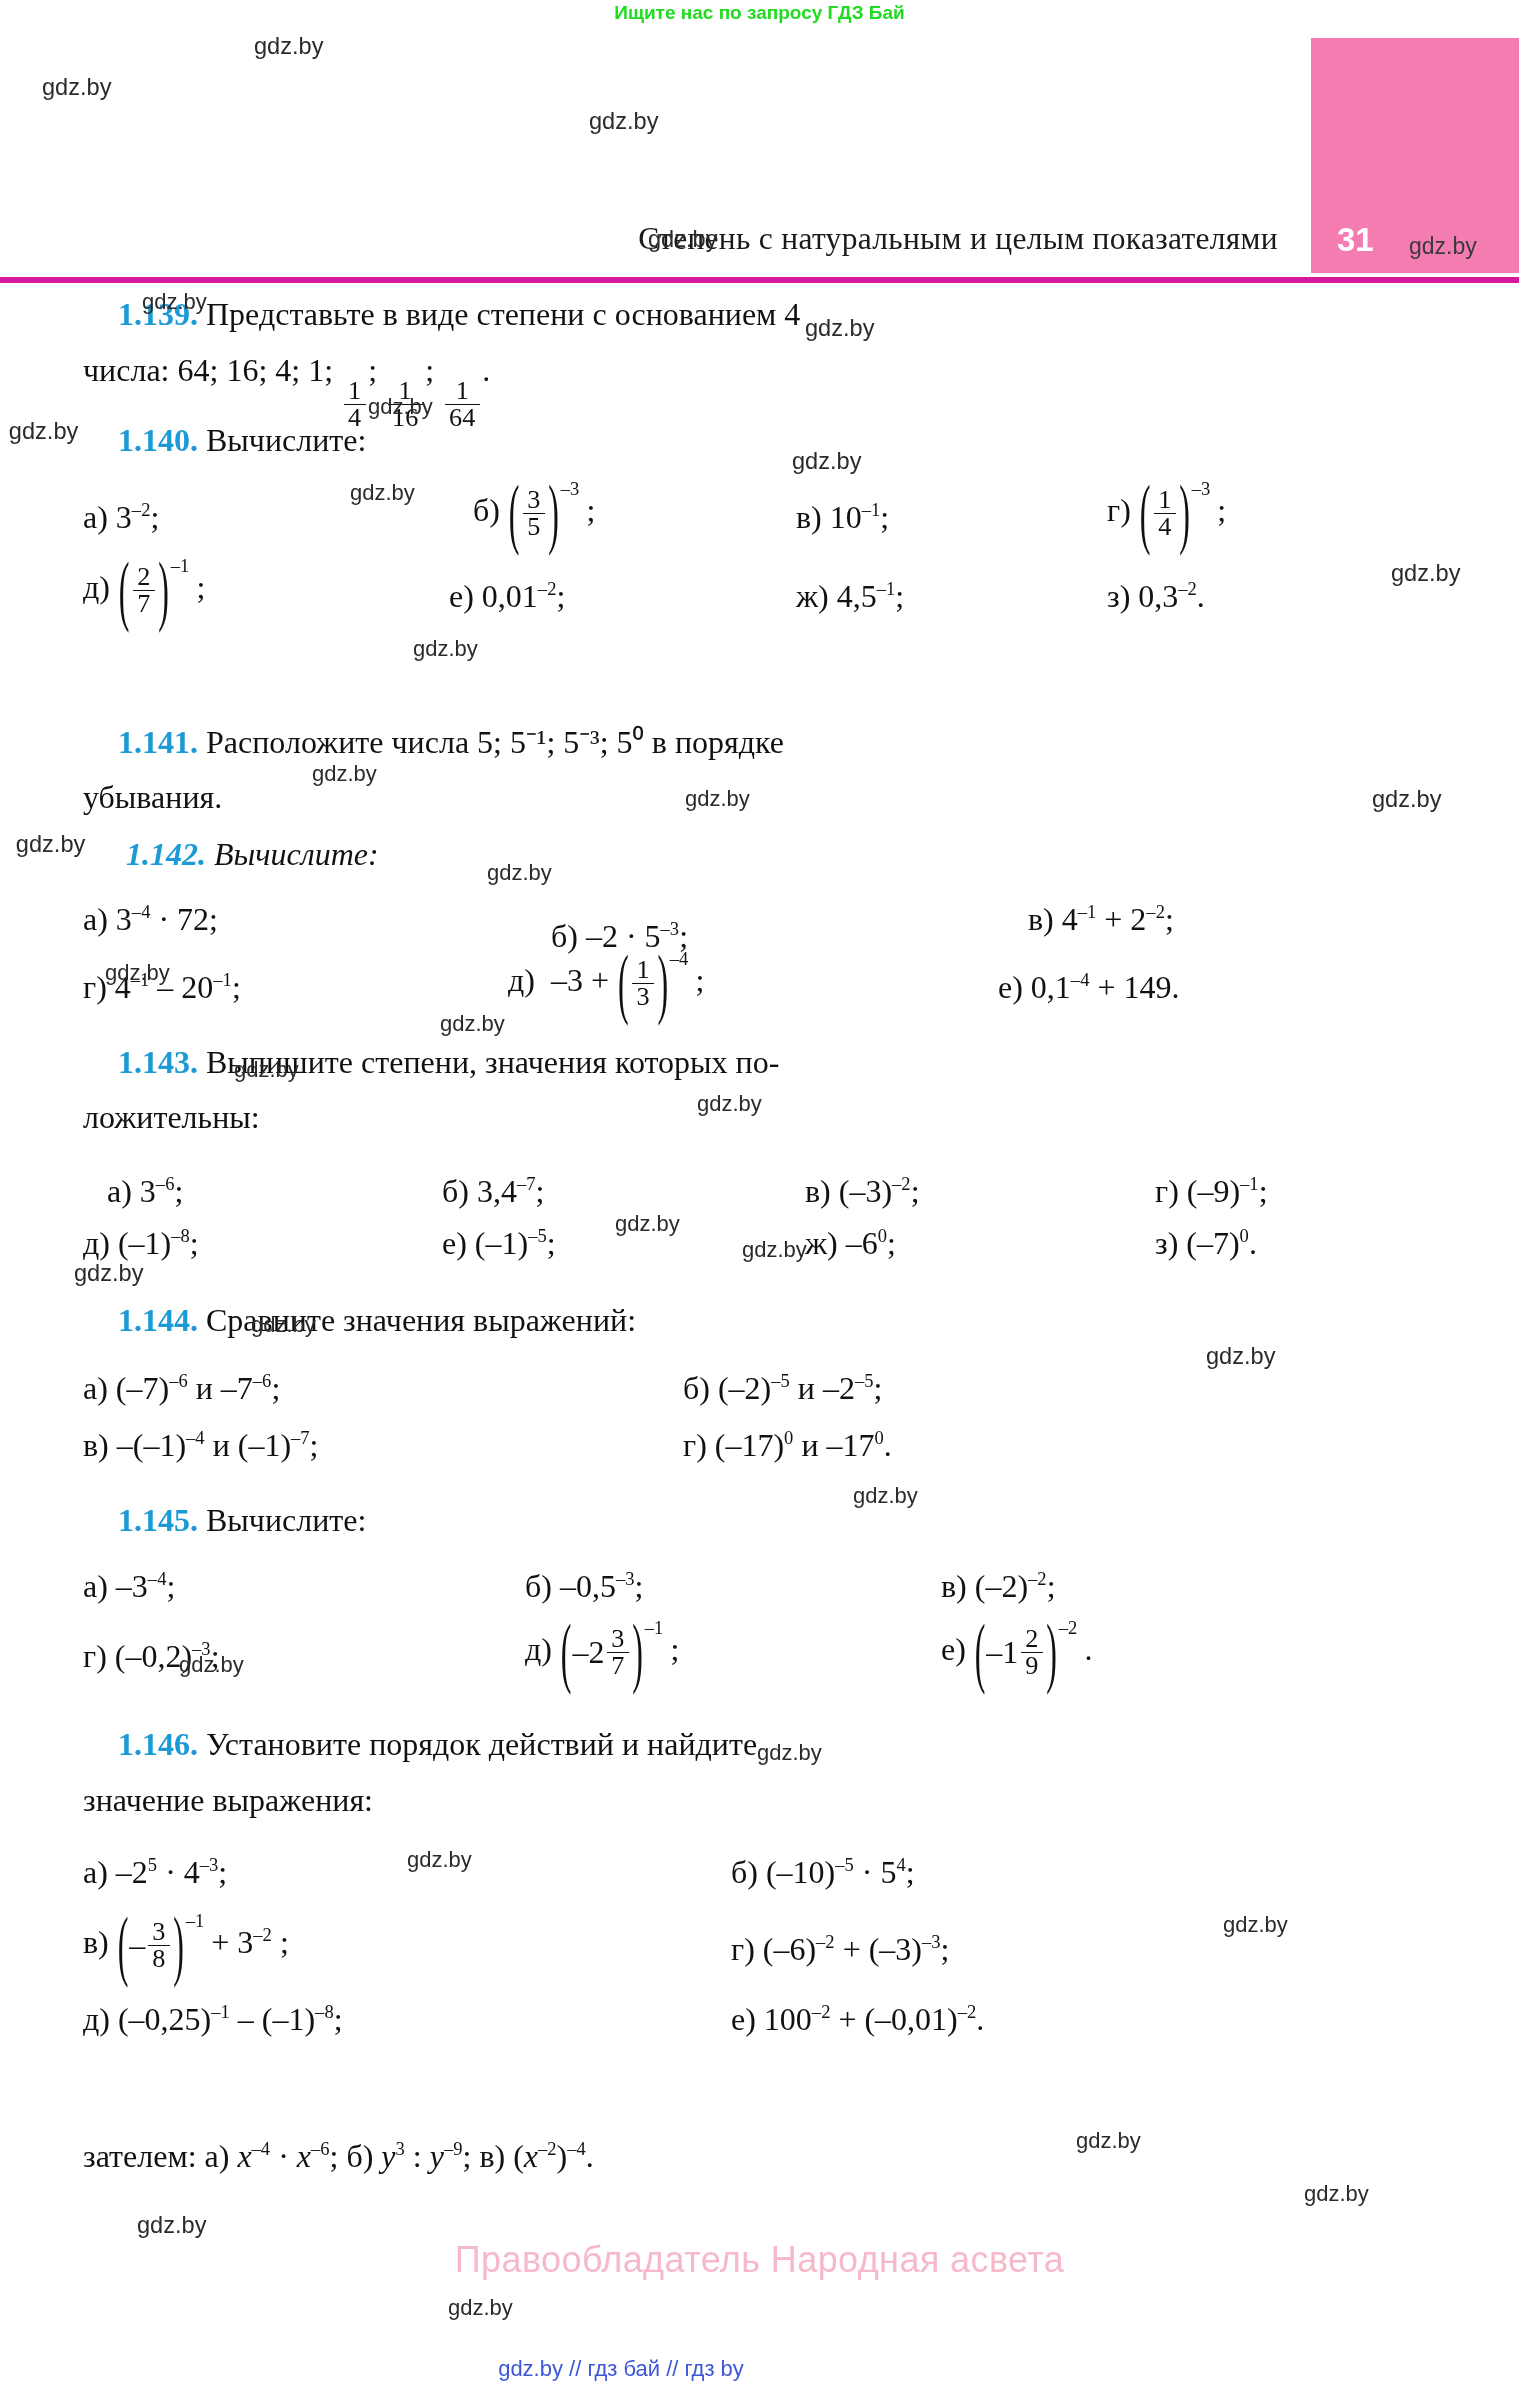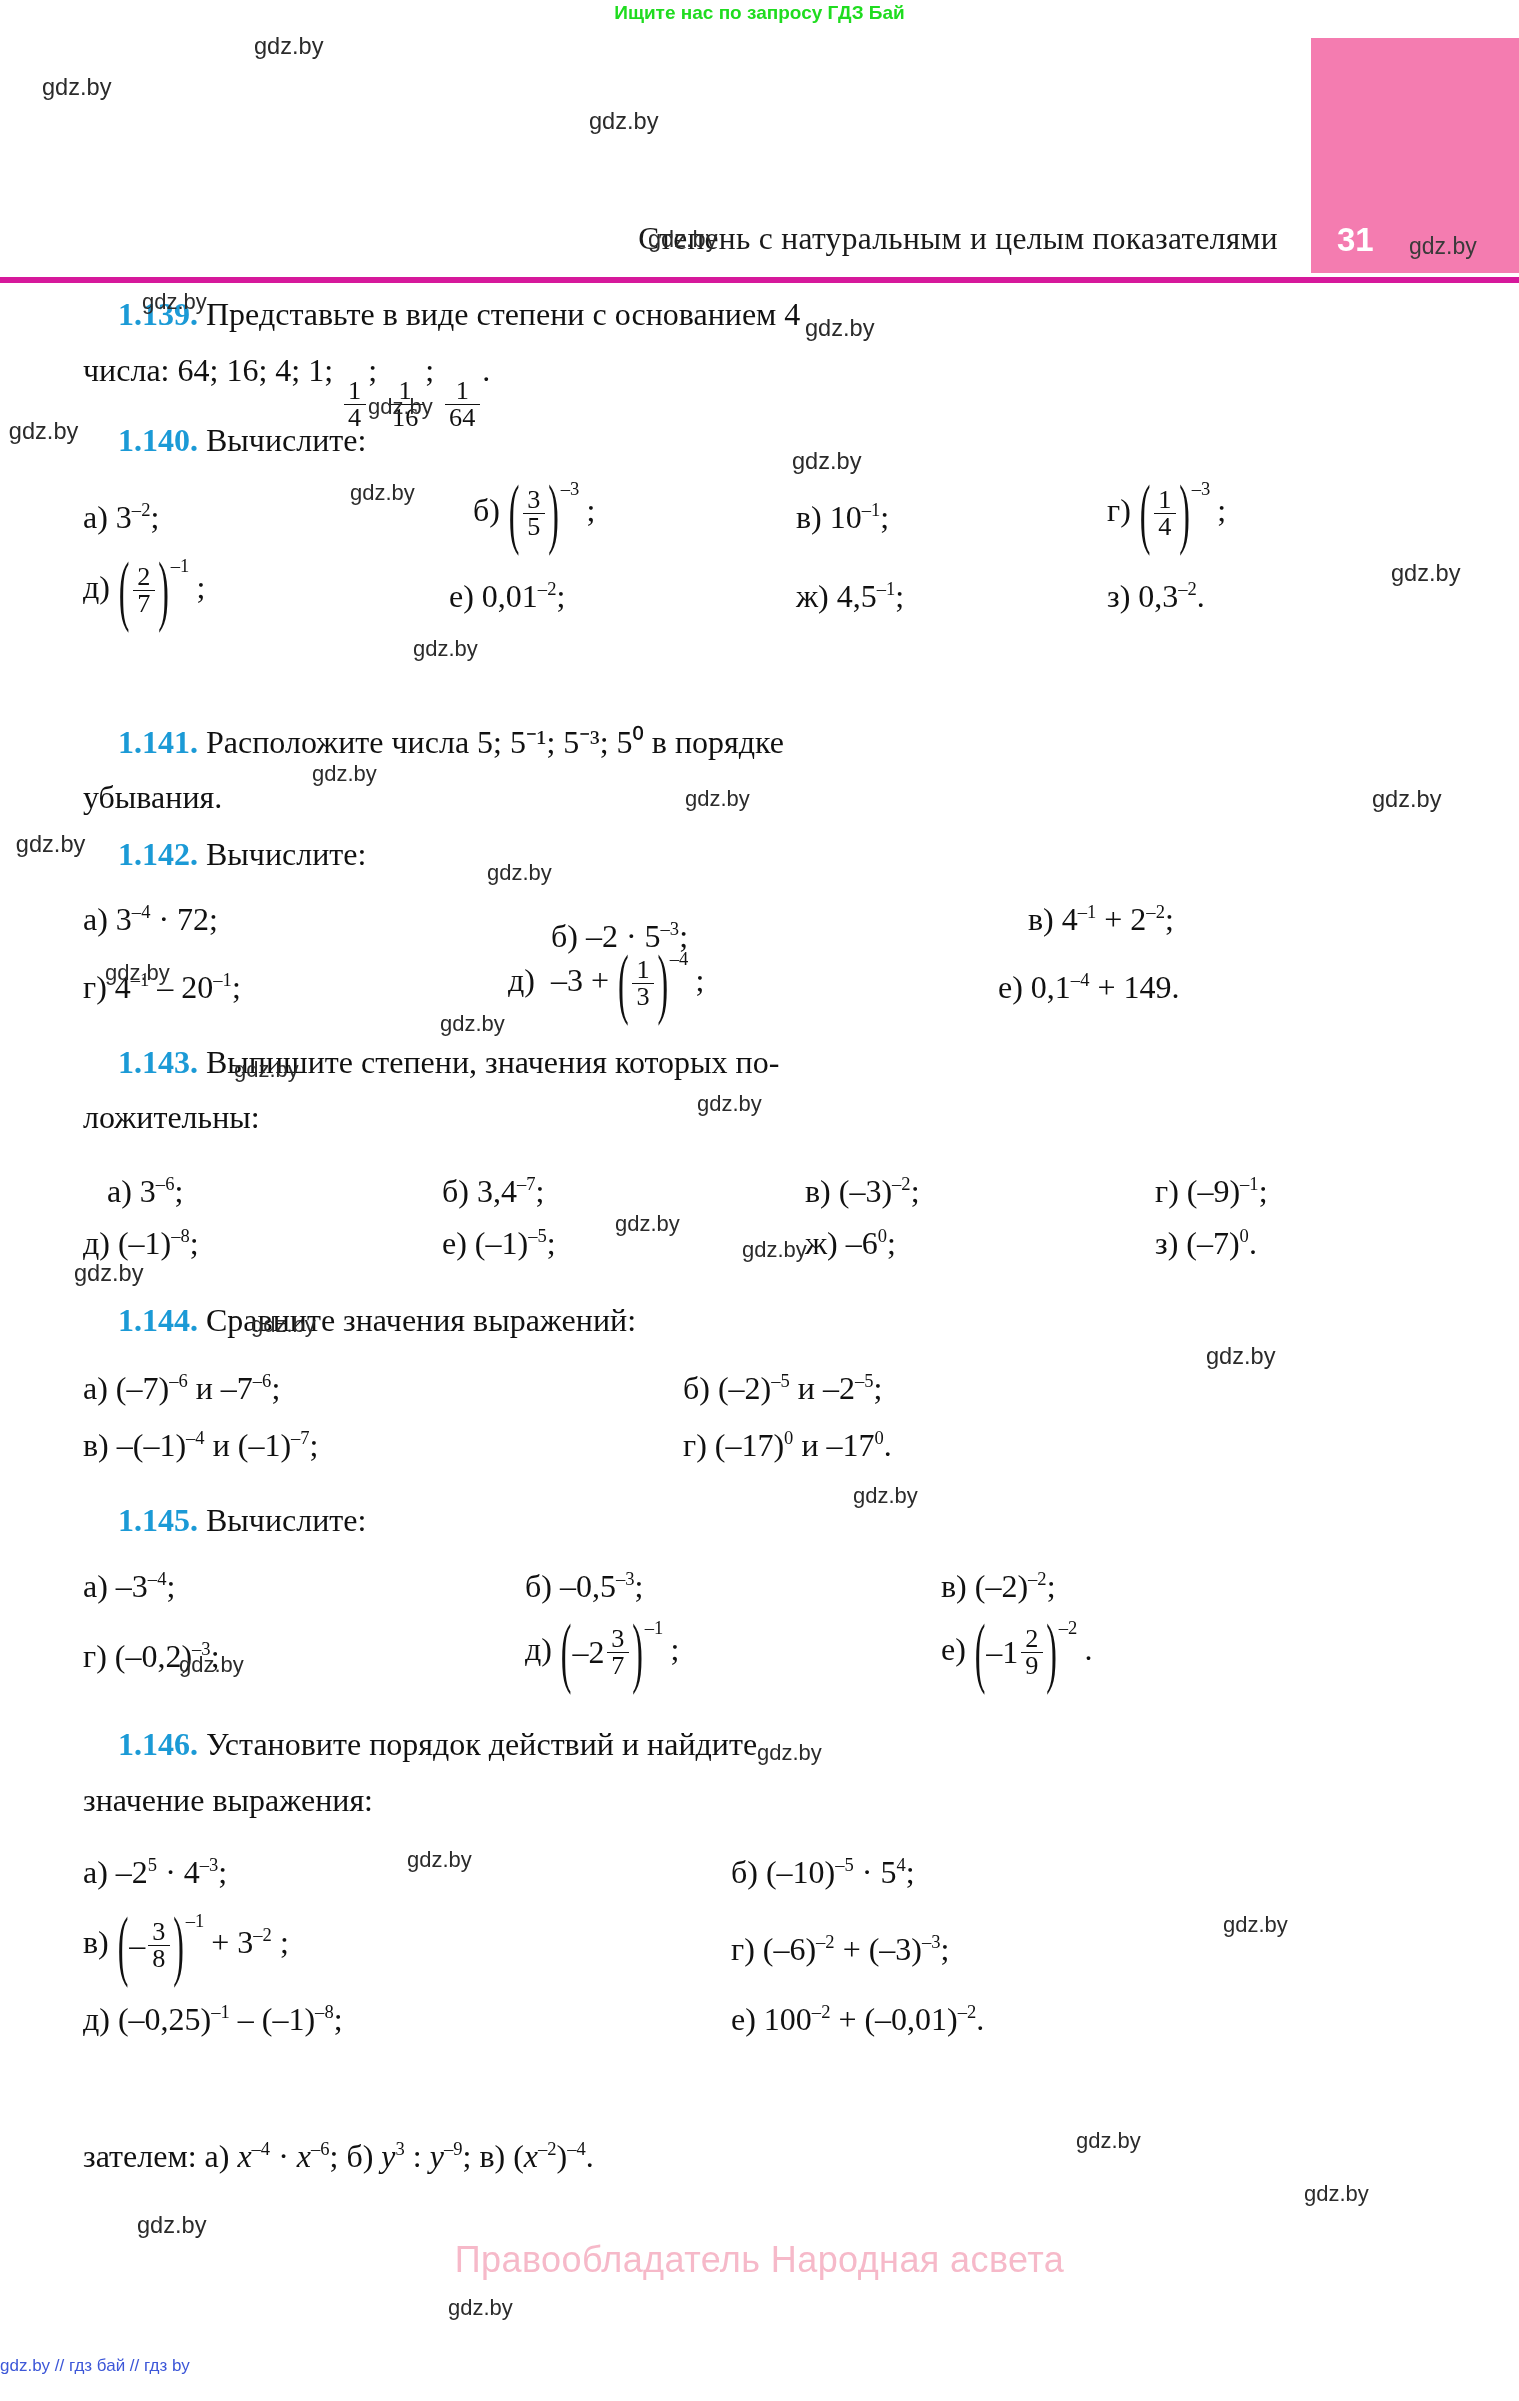--- a/index.html
+++ b/index.html
@@ -69,22 +69,22 @@
     color:#2b2b2b;white-space:nowrap;
   }
 
   
   .owner{
     position:absolute;left:0;top:2239px;width:1519px;text-align:center;
     font-family:"Liberation Sans", sans-serif;font-size:36px;color:#f6b9c9;
     letter-spacing:0.4px;
   }
   .botlinks{
-    position:absolute;left:0;top:2356px;width:1242px;text-align:left;
-    font-family:"Liberation Sans", sans-serif;font-size:17px;color:#3d57d8;
+    position:absolute;left:0;top:2356px;width:1242px;text-align:center;
+    font-family:"Liberation Sans", sans-serif;font-size:22px;color:#3d57d8;
   }
 </style>
 </head>
 <body>
 
 <div class="page">
 
   <div class="topbanner">Ищите нас по запросу ГДЗ Бай</div>
 
   <div class="pinkblock"></div>
@@ -151,21 +151,21 @@
   <div class="it" style="left:449px;top:578px;">е) 0,01<sup>–2</sup>;</div>
   <div class="it" style="left:796px;top:578px;">ж) 4,5<sup>–1</sup>;</div>
   <div class="it" style="left:1107px;top:578px;">з) 0,3<sup>–2</sup>.</div>
 
   <div class="ex" style="left:118px;top:726px;">
     <span class="num">1.141.</span>
     <span class="lead">Расположите числа 5; 5⁻¹; 5⁻³; 5⁰ в порядке</span>
   </div>
   <div class="ex" style="left:83px;top:781px;">убывания.</div>
 
-  <div class="ex" style="left:118px;top:838px;">
+  <div class="ex" style="left:126px;top:838px;font-style:italic;">
     <span class="num">1.142.</span>
     <span class="lead">Вычислите:</span>
   </div>
   <div class="it" style="left:83px;top:901px;">а) 3<sup>–4</sup> · 72;</div>
   <div class="it" style="left:551px;top:901px;margin-top:17px;">б) –2 · 5<sup>–3</sup>;</div>
   <div class="it" style="left:1028px;top:901px;">в) 4<sup>–1</sup> + 2<sup>–2</sup>;</div>
 
   <div class="it" style="left:83px;top:969px;">г) 4<sup>–1</sup> – 20<sup>–1</sup>;</div>
   <div class="it" style="left:508px;top:957px;">д)&nbsp;&nbsp;–3 +&nbsp;<span class="pwrap">
         <span class="par">(</span>

